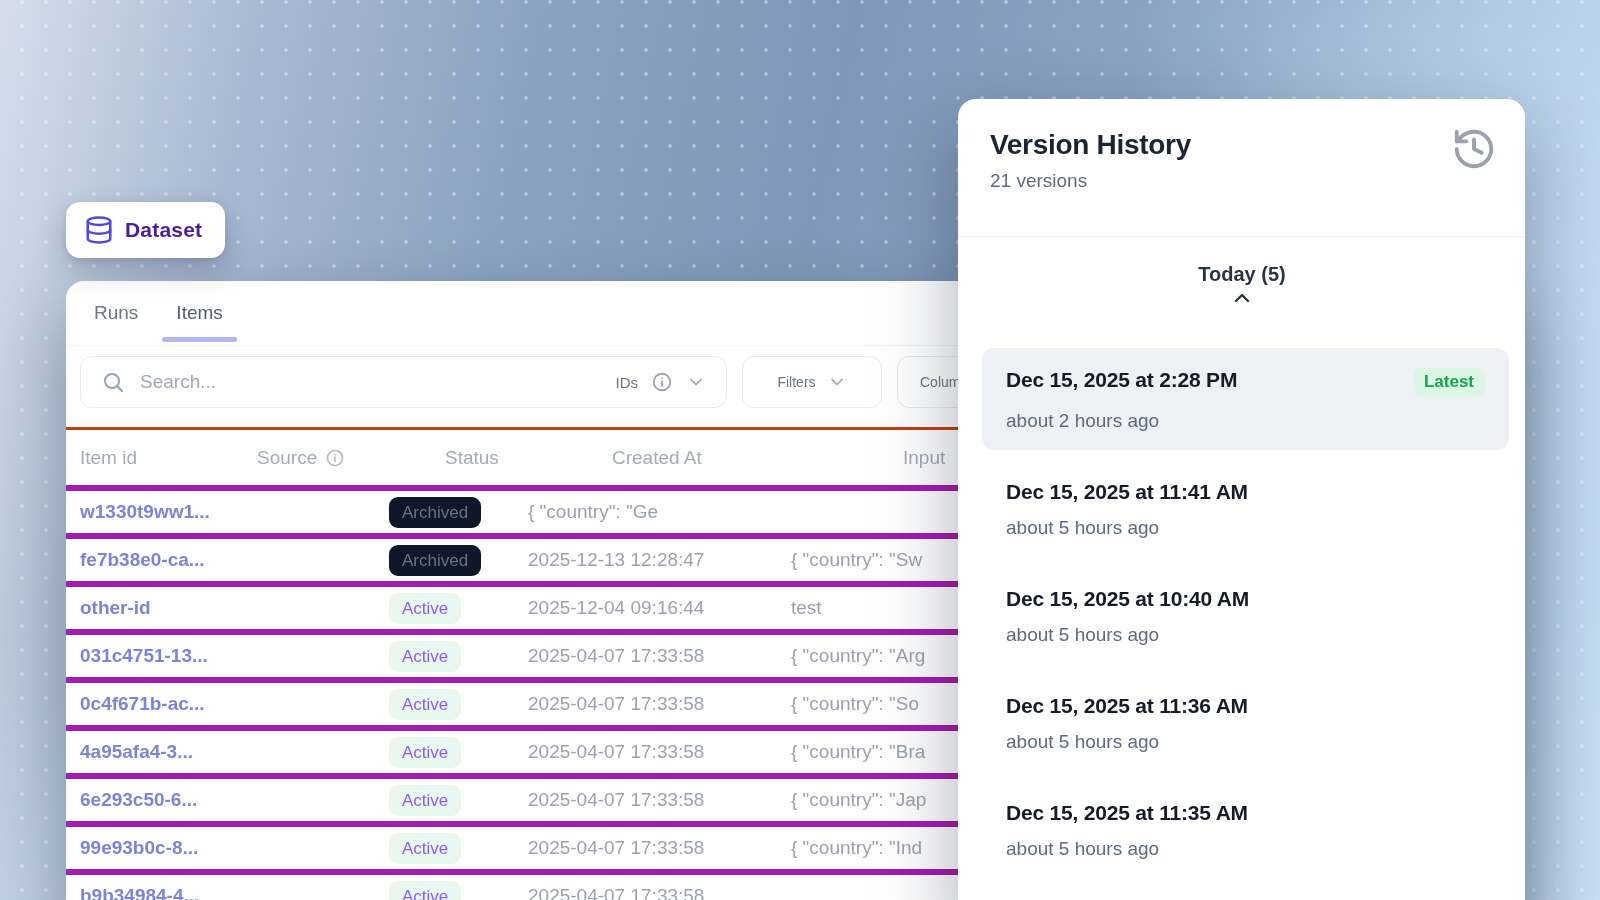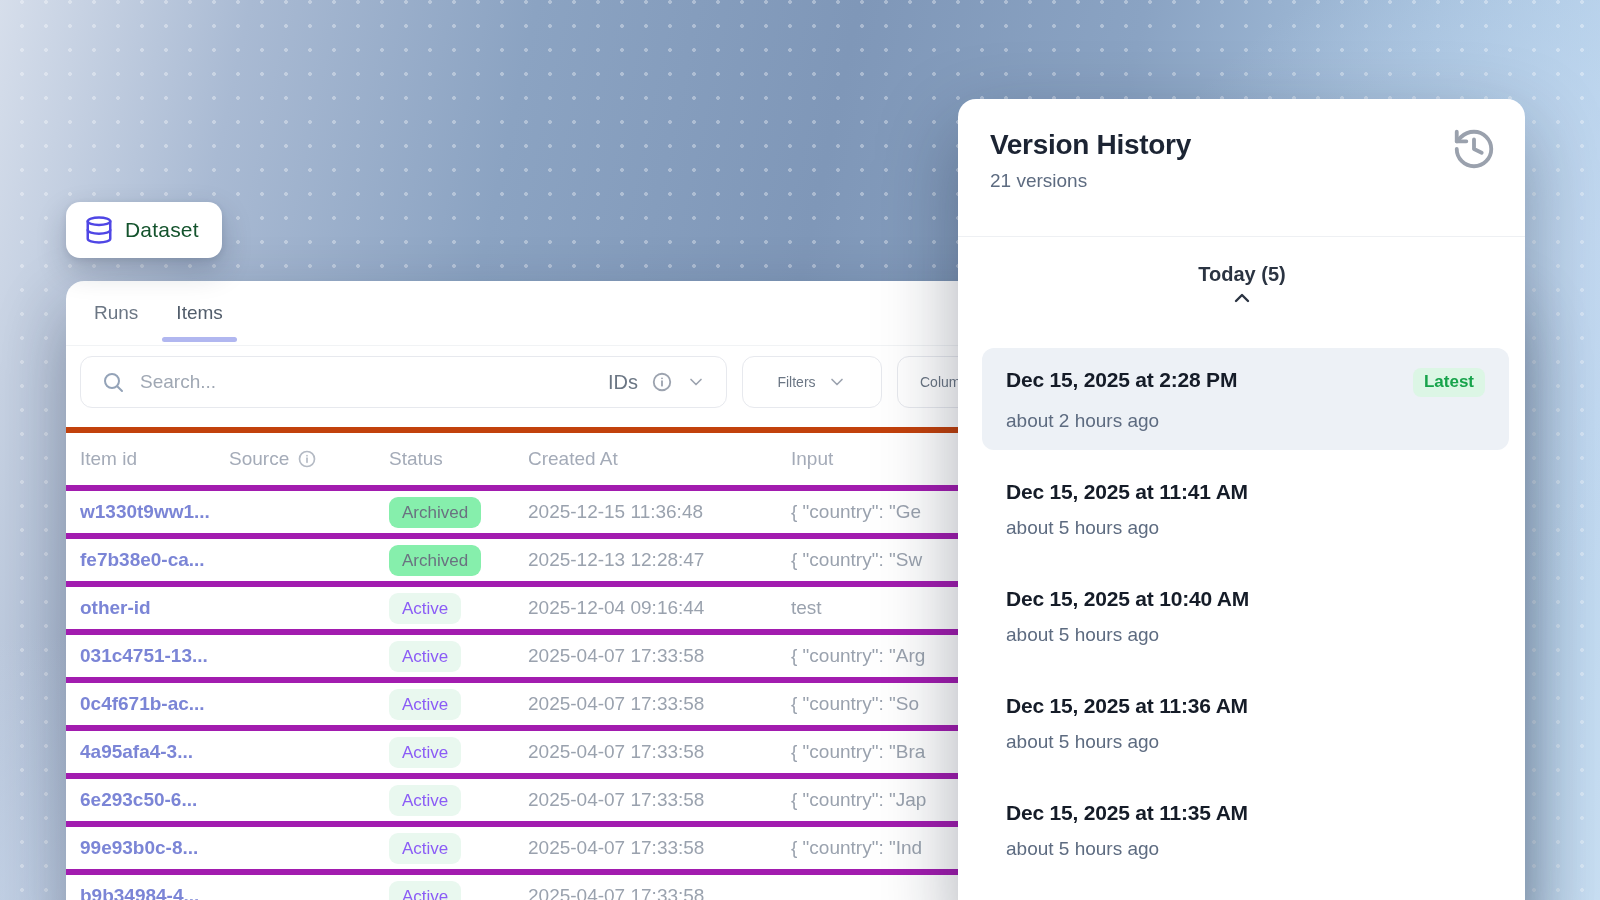--- a/index.html
+++ b/index.html
@@ -17,21 +17,21 @@
     background-position:10px 14px, 0 0, 0 0, 0 0;
   }
 
   
   .dataset-badge{
     position:absolute; left:66px; top:202px; height:56px; z-index:2;
     display:flex; align-items:center; gap:11px; padding:0 23px 0 18px;
     background:#fff; border-radius:14px;
     box-shadow:0 12px 30px rgba(21,34,56,.22), 0 2px 6px rgba(21,34,56,.10);
   }
-  .dataset-badge .label{ font-size:21px; font-weight:400; color:#14532d; letter-spacing:.2px; }
+  .dataset-badge .label{ font-size:21px; font-weight:700; color:#4c1d95; letter-spacing:.2px; }
 
   
   .main-panel{
     position:absolute; left:66px; top:281px; width:1454px; height:660px; z-index:1;
     background:#fff; border-radius:18px;
     box-shadow:0 30px 70px rgba(15,23,42,.32);
   }
   .tabs{
     height:65px; border-bottom:1px solid #f1f3f5;
     display:flex; align-items:center; gap:38px; padding:0 28px;
@@ -46,46 +46,46 @@
   .toolbar{ display:flex; gap:15px; padding:10px 14px 0 14px; }
   .search-box{
     width:647px; height:52px; background:#fff; border:1px solid #e7e9ee; border-radius:12px;
     display:flex; align-items:center; gap:15px; padding:0 20px;
   }
   .search-box input{
     flex:1; border:none; outline:none; font-size:19px; color:#334155; background:transparent;
     font-family:"Liberation Sans","DejaVu Sans",sans-serif;
   }
   .search-box input::placeholder{ color:#a0a8b4; }
-  .ids-group{ display:flex; align-items:center; gap:13px; color:#6b7684; font-size:20px; }
+  .ids-group{ display:flex; align-items:center; gap:13px; color:#6b7684; font-size:15px; }
   .toolbar-btn{
     height:52px; background:#fff; border:1px solid #e7e9ee; border-radius:12px;
     display:flex; align-items:center; justify-content:center; gap:11px;
     font-size:14px; color:#6b7684;
   }
   .btn-filters{ width:140px; }
   .btn-columns{ width:152px; justify-content:flex-start; padding-left:22px; }
 
   .table{ margin-top:19px; }
   .grid-row{
     display:grid; grid-template-columns:149px 160px 139px 263px 1fr;
     align-items:center; padding:0 14px;
   }
   .table-header{
-    height:58px; border-top:6px solid #c2410c;
-    color:#a4abb8; font-size:19px;
+    height:58px; border-top:3px solid #c2410c;
+    color:#a4abb8; font-size:19px;gap:28px;
   }
   .th{ display:flex; align-items:center; gap:8px; }
   .table-row{ height:48px; border-top:6px solid #a21caf; font-size:19px; }
   .cell-id{ color:#7b85d6; font-weight:700; }
   .cell-muted{ color:#9aa2ae; }
   .badge{
     display:inline-block; font-size:17px; padding:7px 13px; border-radius:9px; line-height:1;
   }
-  .badge.archived{ background:#86efac; color:#6a7280; }
+  .badge.archived{ background:#0f172a; color:#6a7280; }
   .badge.active{ background:#e9f8ef; color:#8b5cf6; }
   .badge-wrap{ display:flex; }
 
   
   .version-panel{
     position:absolute; left:958px; top:99px; width:567px; height:830px; z-index:5;
     background:#fff; border-radius:18px;
     box-shadow:0 30px 80px rgba(15,23,42,.35);
   }
   .vh-header{ position:relative; padding:30px 30px 22px 32px; height:137px; }
@@ -196,21 +196,20 @@
         <div class="th">Created At</div>
         <div class="th">Input</div>
       </div>
       <div>
           <div class="grid-row table-row">
     <div class="cell-id">w1330t9ww1...</div>
     <div class="cell-muted"></div>
     <div class="badge-wrap">
       <span class="badge archived">Archived</span>
     </div>
-    <div class="cell-muted">2025-12-15 11:36:48</div>
     <div class="cell-muted">{ "country": "Ge</div>
   </div>
           <div class="grid-row table-row">
     <div class="cell-id">fe7b38e0-ca...</div>
     <div class="cell-muted"></div>
     <div class="badge-wrap">
       <span class="badge archived">Archived</span>
     </div>
     <div class="cell-muted">2025-12-13 12:28:47</div>
     <div class="cell-muted">{ "country": "Sw</div>

